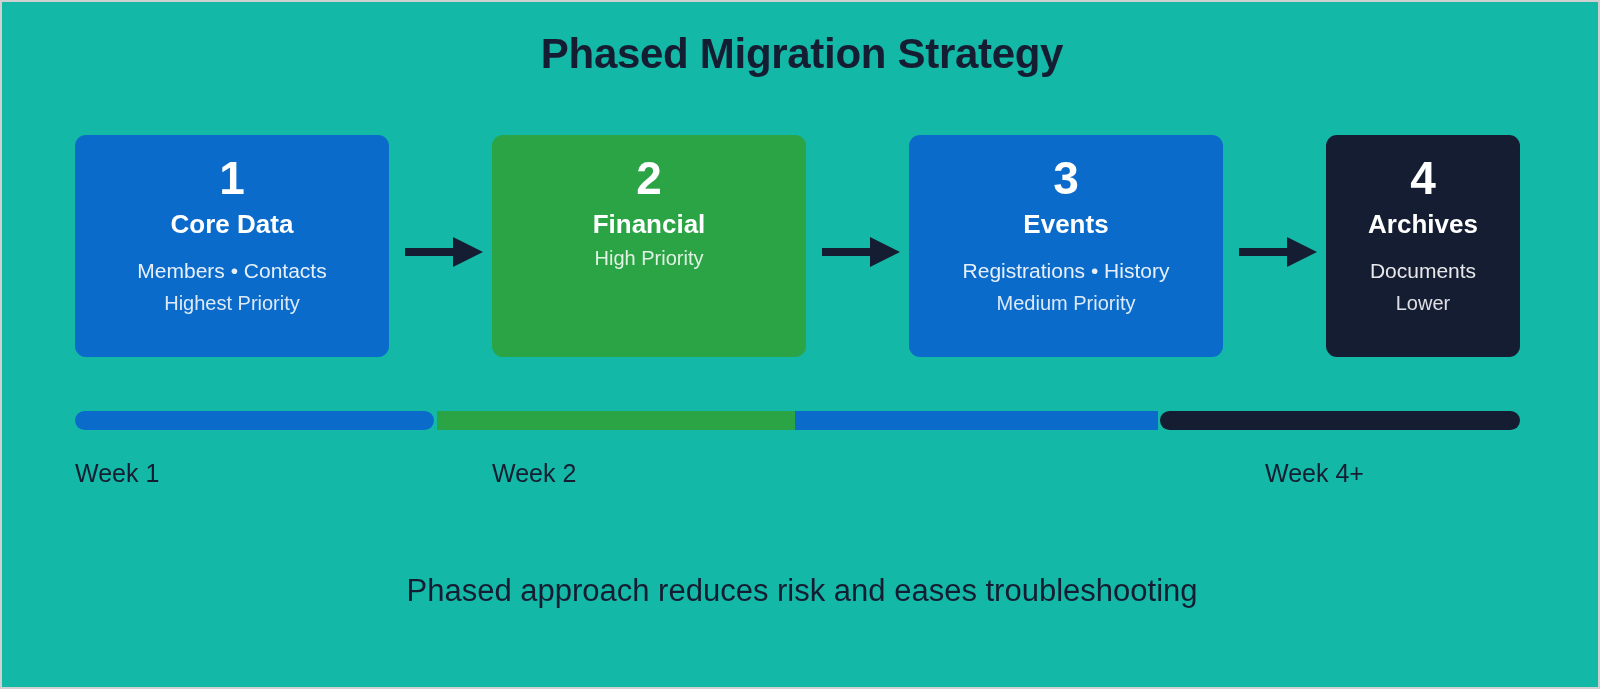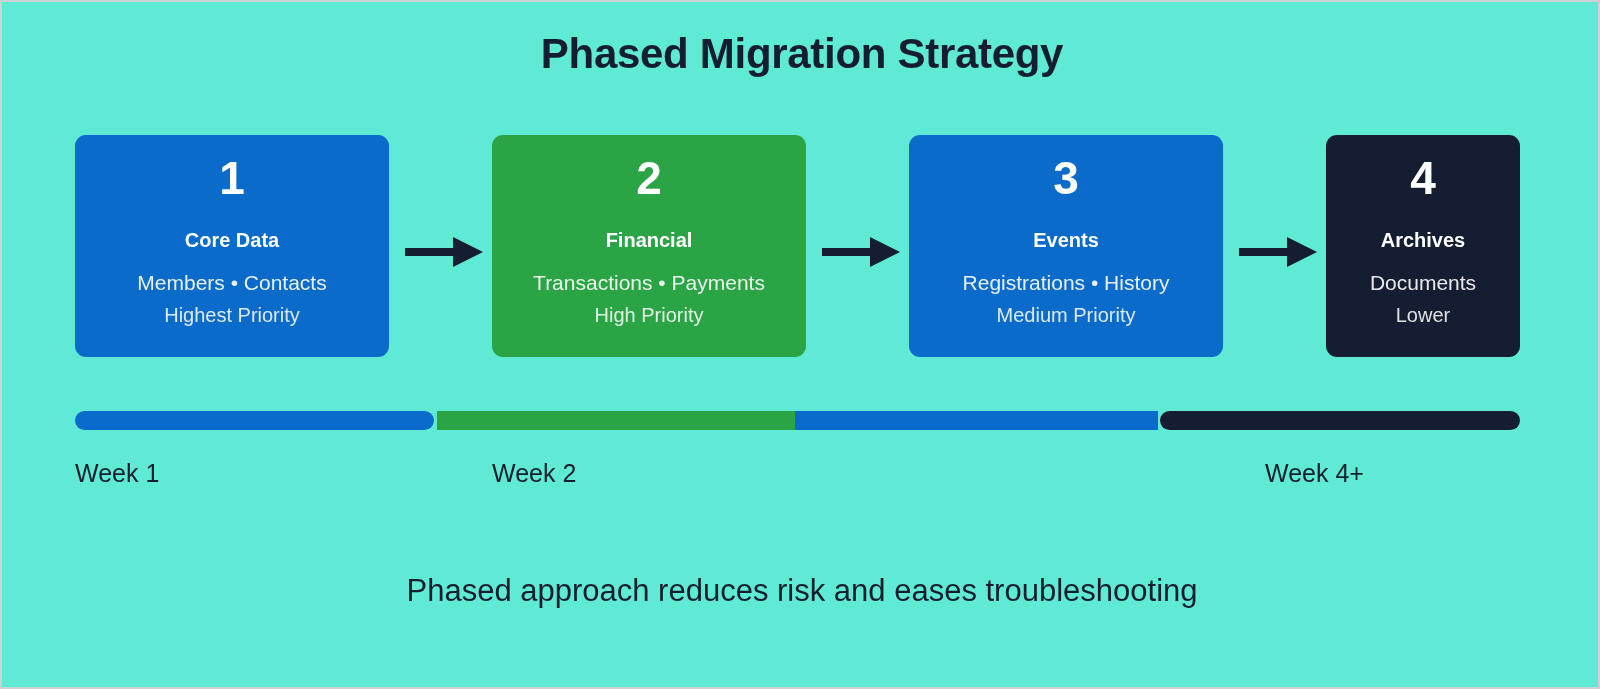--- a/index.html
+++ b/index.html
@@ -9,21 +9,21 @@
     background: #ffffff;
   }
   body {
     font-family: "Liberation Sans", "DejaVu Sans", sans-serif;
   }
   #canvas {
     position: relative;
     width: 1600px;
     height: 689px;
     box-sizing: border-box;
-    background: #5eead4;
+    background: #14b8a6;
     border: 2px solid #cfd0d2;
     overflow: hidden;
   }
 
   
   #title {
     position: absolute;
     left: 0;
     top: 28px;
     width: 1600px;
@@ -56,24 +56,24 @@
     color: #ffffff;
     padding-top: 16px;
   }
   .phase-number {
     font-size: 46px;
     font-weight: bold;
     line-height: 1.18;
     color: #ffffff;
   }
   .phase-name {
-    font-size: 20px;
+    font-size: 26px;
     font-weight: bold;
     line-height: 1.2;
-    margin-top: 23px;
+    margin-top: 4px;
     color: #ffffff;
   }
   .phase-items {
     font-size: 21px;
     line-height: 1.25;
     margin-top: 18px;
     color: rgba(255,255,255,0.90);
     white-space: nowrap;
   }
   .phase-priority {
@@ -155,21 +155,20 @@
     <div class="phase-arrow" style="left:330px;">
       <svg width="78" height="34" viewBox="0 0 78 34" xmlns="http://www.w3.org/2000/svg">
         <rect x="0" y="13" width="54" height="8" fill="#141d31"></rect>
         <polygon points="48,2 78,17 48,32" fill="#141d31"></polygon>
       </svg>
     </div>
 
     <div class="phase-card" style="left:417px; width:314px; background:#2aa444;">
       <div class="phase-number">2</div>
       <div class="phase-name">Financial</div>
-      <div class="phase-items">Transactions • Payments</div>
       <div class="phase-priority">High Priority</div>
     </div>
 
     <div class="phase-arrow" style="left:747px;">
       <svg width="78" height="34" viewBox="0 0 78 34" xmlns="http://www.w3.org/2000/svg">
         <rect x="0" y="13" width="54" height="8" fill="#141d31"></rect>
         <polygon points="48,2 78,17 48,32" fill="#141d31"></polygon>
       </svg>
     </div>
 

